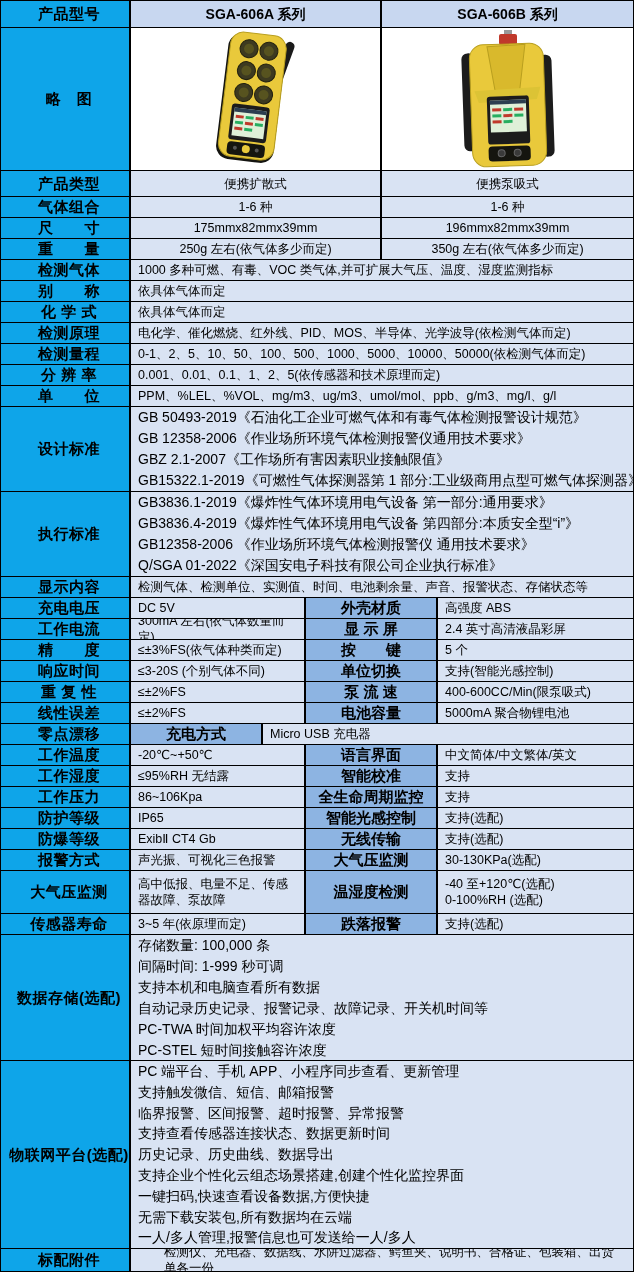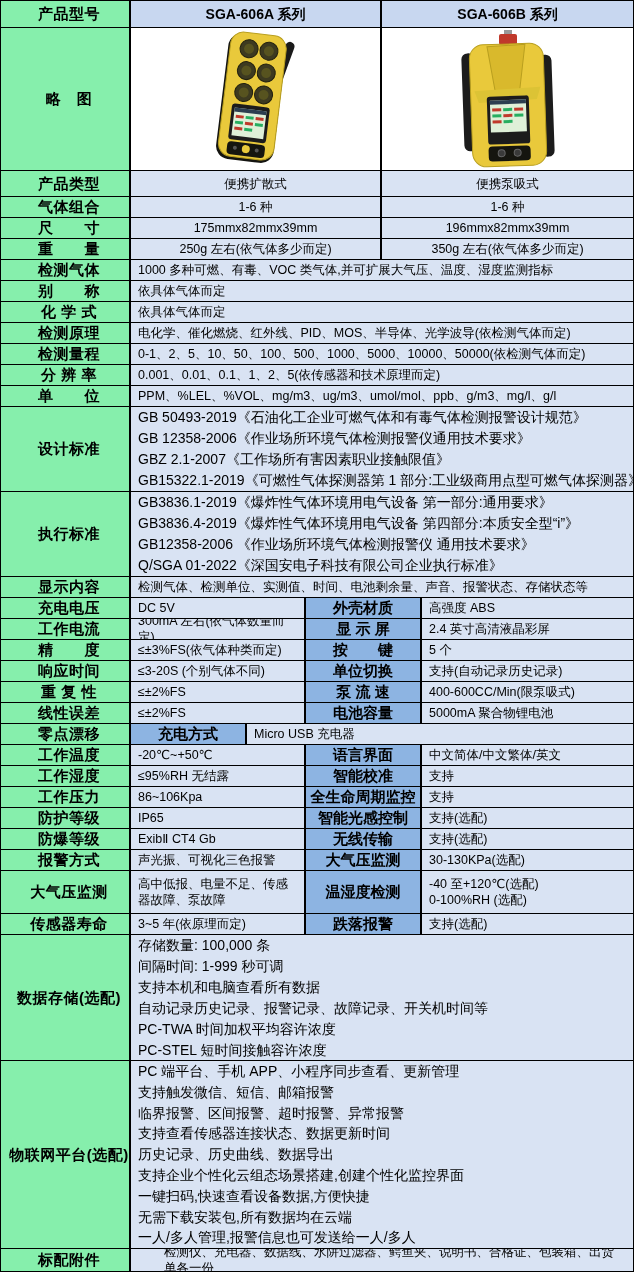--- a/index.html
+++ b/index.html
@@ -3,31 +3,31 @@
 <meta charset="utf-8">
 <style>
   * { box-sizing: border-box; margin: 0; padding: 0; }
   html,body { background:#fff; }
   body { font-family: "Liberation Sans", "DejaVu Sans", sans-serif; color:#000; }
   .tbl { width: 634px; border: 1px solid #000; background:#D9E3F3; }
   .row { display:flex; width:100%; border-bottom:1px solid #000; }
   .row:last-child { border-bottom:none;gap:26px; }
   .c { border-right:2px solid #000; display:flex; align-items:center; overflow:hidden; }
   .c:last-child { border-right:none; }
-  .lab { width:130px; background:#86efac; justify-content:center; text-align:center;
+  .lab { width:130px; background:#0ea5e9; justify-content:center; text-align:center;
          font-weight:bold; font-size:15px; flex-shrink:0; letter-spacing:0.5px; line-height:18px;padding-left:8px; }
   .lab.col2 { }
   .v { background:#D9E3F3; font-size:12.5px; padding:0 7px; line-height:16px; }
   .hd { background:#C8D7F0; font-weight:bold; font-size:14px; justify-content:center; }
   .white { background:#fff; justify-content:center; }
   .va { width:251px; justify-content:center; }
   .vb { width:251px; justify-content:center; }
   .vfull { width:502px; }
   .qv1 { width:175px; }
-  .ql2 { width:116px; background:#8DB4E2; justify-content:center; text-align:center;
+  .ql2 { width:132px; background:#8DB4E2; justify-content:center; text-align:center;
          font-weight:bold; font-size:15px; flex-shrink:0; line-height:18px; }
   .qv2 { width:195px; }
   .multi { flex-direction:column; align-items:flex-start; justify-content:center; padding:0 7px; }
   .multi div { line-height:21px; font-size:14px; white-space:nowrap; }
   .multi.tight div { line-height:20.8px; }
   .pre { white-space:pre-line; }
   
   .h-head  { height:27px; }
   .h-sketch{ height:143px; }
   .h-type  { height:26px; }
@@ -210,21 +210,21 @@
   <div class="row h-s">
     <div class="c lab">精　　度</div>
     <div class="c v qv1">≤±3%FS(依气体种类而定)</div>
     <div class="c ql2">按　　键</div>
     <div class="c v qv2">5 个</div>
   </div>
   <div class="row h-s">
     <div class="c lab">响应时间</div>
     <div class="c v qv1">≤3-20S (个别气体不同)</div>
     <div class="c ql2">单位切换</div>
-    <div class="c v qv2">支持(自动记录历史记录)</div>
+    <div class="c v qv2">支持(智能光感控制)</div>
   </div>
   <div class="row h-s">
     <div class="c lab">重 复 性</div>
     <div class="c v qv1">≤±2%FS</div>
     <div class="c ql2">泵 流 速</div>
     <div class="c v qv2">400-600CC/Min(限泵吸式)</div>
   </div>
   <div class="row h-s">
     <div class="c lab">线性误差</div>
     <div class="c v qv1">≤±2%FS</div>

